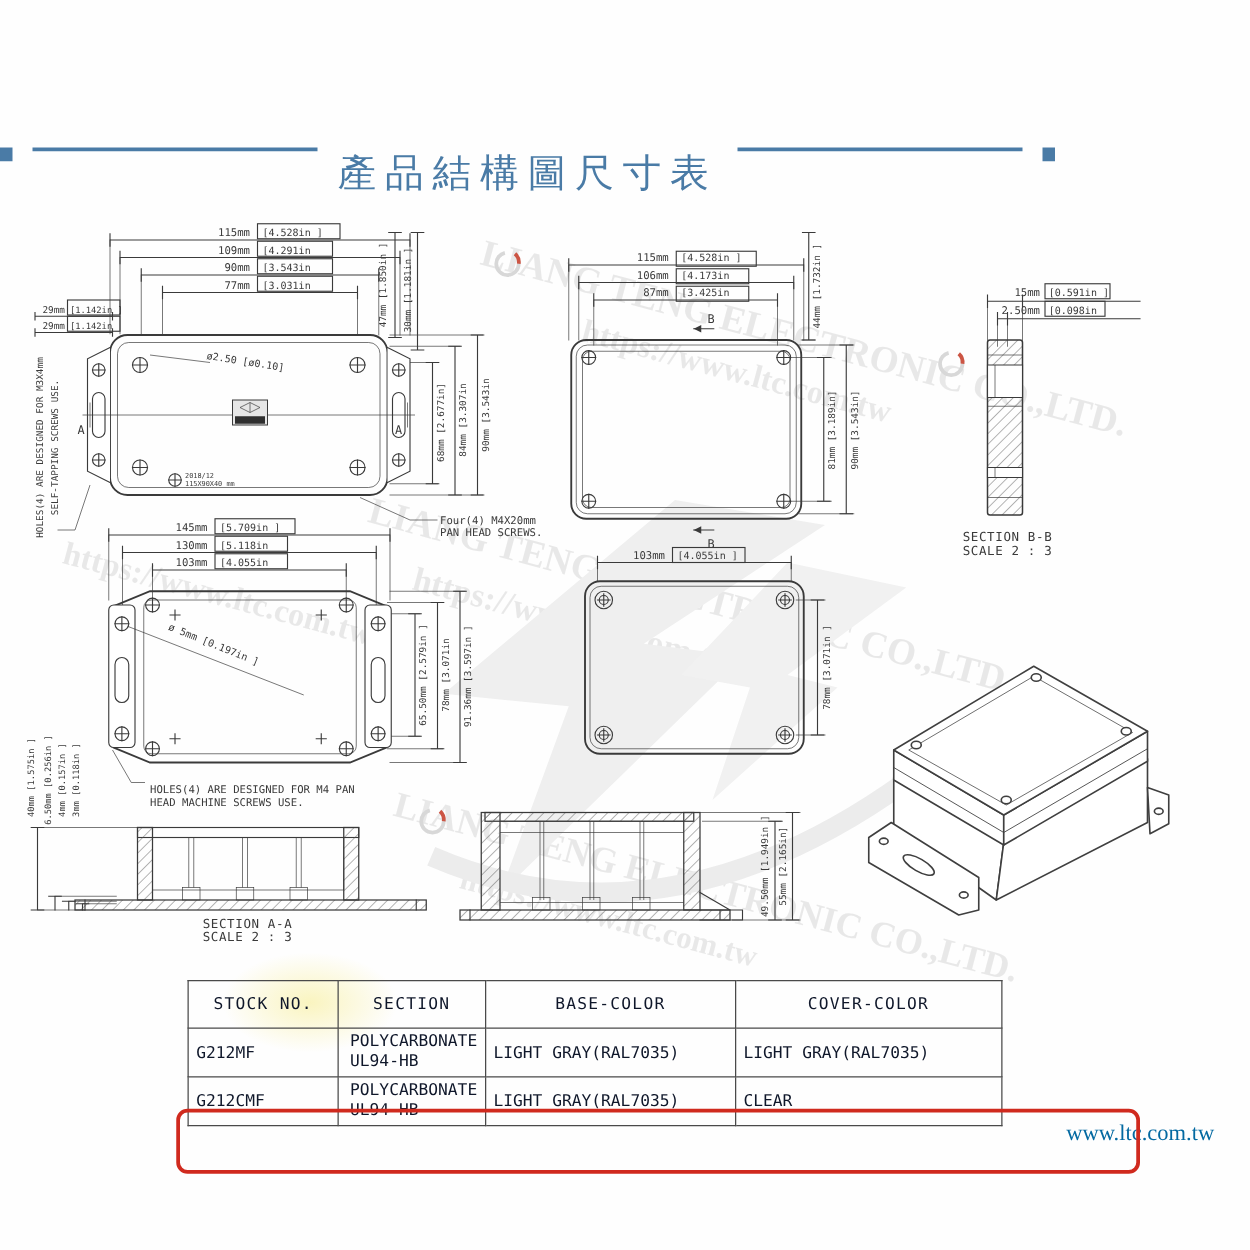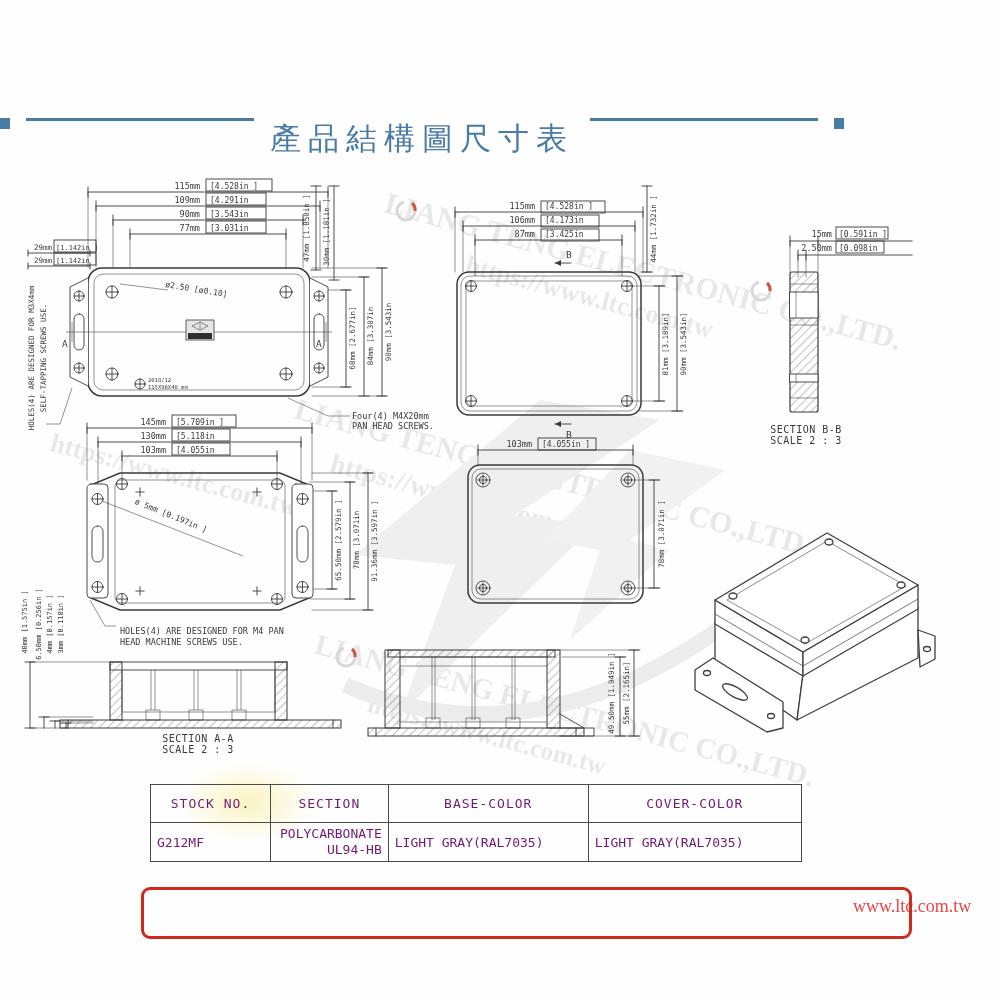--- a/index.html
+++ b/index.html
@@ -23,29 +23,29 @@
   svg text{font-family:"DejaVu Sans Mono",monospace;fill:#3a3a3a;stroke:none;}
   .gl{stroke:#3a3a3a;stroke-width:0.9;fill:none;stroke-linecap:square;}
   .gk{stroke:#3a3a3a;stroke-width:1.5;fill:none;}
   .gt{stroke:#3a3a3a;stroke-width:0.55;fill:none;}
   .wh{fill:#fff;}
   .t9{font-size:9.5px}.t8{font-size:8.5px}.t80{font-size:8px}.t7{font-size:7.5px}
   .t70{font-size:7px}.t5{font-size:5.5px}.cap{font-size:10px;letter-spacing:.5px}
   .mid{text-anchor:middle}.end{text-anchor:end}
   
   .spec{position:absolute;left:150px;top:784px;z-index:4;border-collapse:collapse;
-        font-size:13px;color:#701a75;}
+        font-size:13px;color:#0f172a;}
   .spec th,.spec td{border:1.6px solid #4a4a4a;padding:2px 6px;font-weight:normal;}
   .spec th{height:33px;text-align:center;letter-spacing:1px;}
   .spec td{height:34px;text-align:left;}
-  .spec td.l{text-align:right;padding-left:9px;line-height:1.25;}
+  .spec td.l{text-align:left;padding-left:9px;line-height:1.25;}
   .hl-box{position:absolute;left:141px;top:887px;width:765px;height:46px;z-index:6;
           border:3px solid #d02a1e;border-radius:9px;}
   .site-link{position:absolute;left:853px;top:896px;z-index:5;font-family:"Liberation Serif",serif;
-             font-size:18px;color:#ef4444;text-decoration:none;}
+             font-size:18px;color:#0369a1;text-decoration:none;}
 </style>
 </head>
 <body>
 
 <div class="sheet">
 
   <svg width="0" height="0" style="position:absolute">
     <defs>
       <pattern id="hatch" width="6" height="6" patternUnits="userSpaceOnUse" patternTransform="rotate(45)">
         <line x1="0" y1="0" x2="0" y2="6" stroke="#555" stroke-width="0.7"></line>
@@ -405,18 +405,24 @@
         <th>COVER-COLOR</th>
       </tr>
     </thead>
     <tbody>
       <tr>
         <td>G212MF</td>
         <td class="l">POLYCARBONATE UL94-HB</td>
         <td>LIGHT GRAY(RAL7035)</td>
         <td>LIGHT GRAY(RAL7035)</td>
       </tr>
+      <tr>
+        <td>G212CMF</td>
+        <td class="l">POLYCARBONATE UL94-HB</td>
+        <td>LIGHT GRAY(RAL7035)</td>
+        <td>CLEAR</td>
+      </tr>
     </tbody>
   </table>
   <div class="hl-box"></div>
 
   <a class="site-link" href="#">www.ltc.com.tw</a>
 </div>
 
 </body></html>

